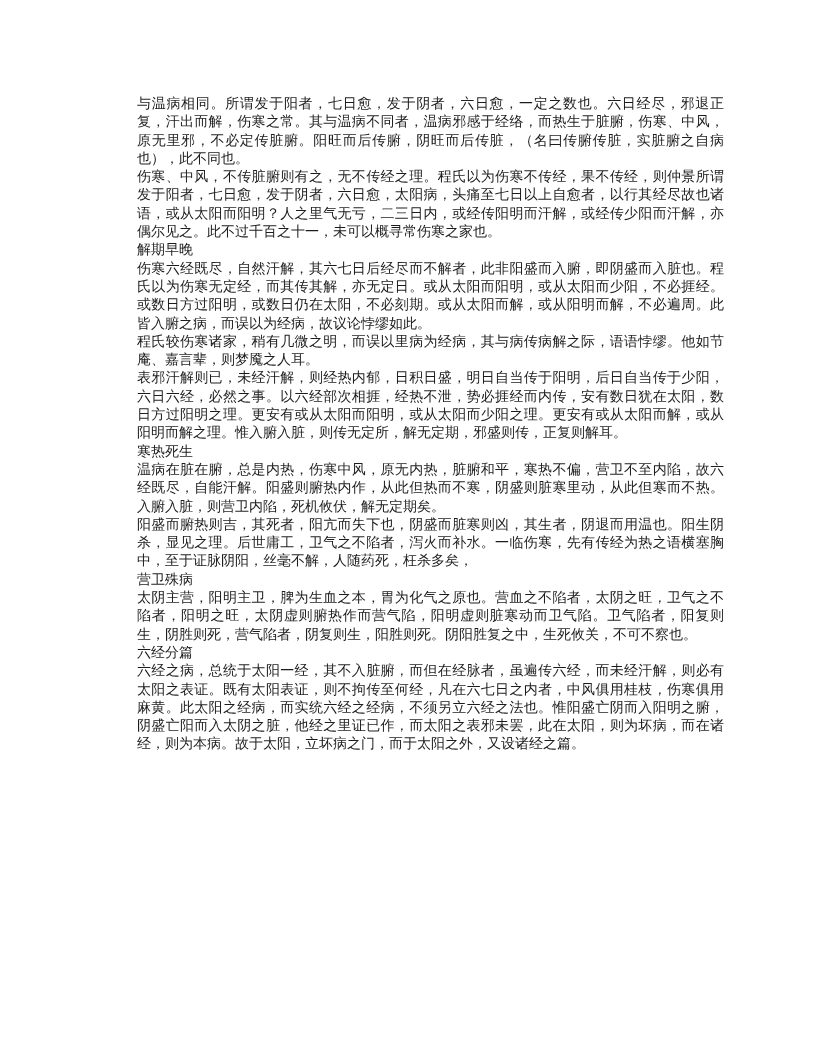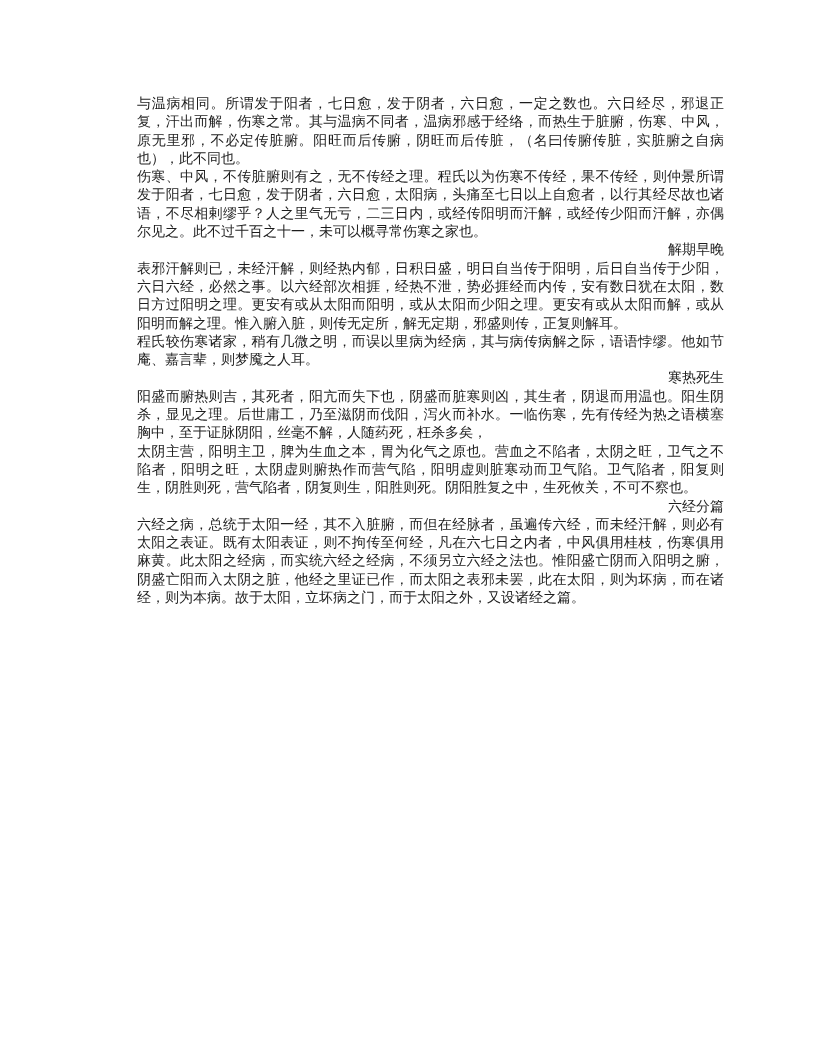--- a/index.html
+++ b/index.html
@@ -33,32 +33,35 @@
     line-height: 18.3px;
   }
   .doc-body p {
     margin: 0;
     padding: 0;
     text-align: justify;
     text-justify: inter-ideograph;
     word-break: break-all;
   }
   .doc-body p.heading {
-    text-align: right;
+    text-align: left;
   }
 </style>
 </head>
 <body>
 
 <div class="page">
   <div class="doc-body">
       <p class="para">与温病相同。所谓发于阳者，七日愈，发于阴者，六日愈，一定之数也。六日经尽，邪退正复，汗出而解，伤寒之常。其与温病不同者，温病邪感于经络，而热生于脏腑，伤寒、中风，原无里邪，不必定传脏腑。阳旺而后传腑，阴旺而后传脏，（名曰传腑传脏，实脏腑之自病也），此不同也。</p>
-      <p class="para">伤寒、中风，不传脏腑则有之，无不传经之理。程氏以为伤寒不传经，果不传经，则仲景所谓发于阳者，七日愈，发于阴者，六日愈，太阳病，头痛至七日以上自愈者，以行其经尽故也诸语，不尽相剌缪乎？人之里气无亏，二三日内，或经传阳明而汗解，或经传少阳而汗解，亦偶尔见之。此不过千百之十一，未可以概寻常伤寒之家也。</p>
+      <p class="para">伤寒、中风，不传脏腑则有之，无不传经之理。程氏以为伤寒不传经，果不传经，则仲景所谓发于阳者，七日愈，发于阴者，六日愈，太阳病，头痛至七日以上自愈者，以行其经尽故也诸语，或从太阳而阳明？人之里气无亏，二三日内，或经传阳明而汗解，或经传少阳而汗解，亦偶尔见之。此不过千百之十一，未可以概寻常伤寒之家也。</p>
       <p class="heading">解期早晚</p>
+      <p class="para">伤寒六经既尽，自然汗解，其六七日后经尽而不解者，此非阳盛而入腑，即阴盛而入脏也。程氏以为伤寒无定经，而其传其解，亦无定日。或从太阳而阳明，或从太阳而少阳，不必捱经。或数日方过阳明，或数日仍在太阳，不必刻期。或从太阳而解，或从阳明而解，不必遍周。此皆入腑之病，而误以为经病，故议论悖缪如此。</p>
+      <p class="para">程氏较伤寒诸家，稍有几微之明，而误以里病为经病，其与病传病解之际，语语悖缪。他如节庵、嘉言辈，则梦魇之人耳。</p>
       <p class="para">表邪汗解则已，未经汗解，则经热内郁，日积日盛，明日自当传于阳明，后日自当传于少阳，六日六经，必然之事。以六经部次相捱，经热不泄，势必捱经而内传，安有数日犹在太阳，数日方过阳明之理。更安有或从太阳而阳明，或从太阳而少阳之理。更安有或从太阳而解，或从阳明而解之理。惟入腑入脏，则传无定所，解无定期，邪盛则传，正复则解耳。</p>
-      <p class="para">程氏较伤寒诸家，稍有几微之明，而误以里病为经病，其与病传病解之际，语语悖缪。他如节庵、嘉言辈，则梦魇之人耳。</p>
       <p class="heading">寒热死生</p>
-      <p class="para">阳盛而腑热则吉，其死者，阳亢而失下也，阴盛而脏寒则凶，其生者，阴退而用温也。阳生阴杀，显见之理。后世庸工，乃至滋阴而伐阳，泻火而补水。一临伤寒，先有传经为热之语横塞胸中，至于证脉阴阳，丝毫不解，人随药死，枉杀多矣，</p>
+      <p class="para">温病在脏在腑，总是内热，伤寒中风，原无内热，脏腑和平，寒热不偏，营卫不至内陷，故六经既尽，自能汗解。阳盛则腑热内作，从此但热而不寒，阴盛则脏寒里动，从此但寒而不热。入腑入脏，则营卫内陷，死机攸伏，解无定期矣。</p>
+      <p class="para">阳盛而腑热则吉，其死者，阳亢而失下也，阴盛而脏寒则凶，其生者，阴退而用温也。阳生阴杀，显见之理。后世庸工，卫气之不陷者，泻火而补水。一临伤寒，先有传经为热之语横塞胸中，至于证脉阴阳，丝毫不解，人随药死，枉杀多矣，</p>
+      <p class="heading">营卫殊病</p>
       <p class="para">太阴主营，阳明主卫，脾为生血之本，胃为化气之原也。营血之不陷者，太阴之旺，卫气之不陷者，阳明之旺，太阴虚则腑热作而营气陷，阳明虚则脏寒动而卫气陷。卫气陷者，阳复则生，阴胜则死，营气陷者，阴复则生，阳胜则死。阴阳胜复之中，生死攸关，不可不察也。</p>
       <p class="heading">六经分篇</p>
       <p class="para">六经之病，总统于太阳一经，其不入脏腑，而但在经脉者，虽遍传六经，而未经汗解，则必有太阳之表证。既有太阳表证，则不拘传至何经，凡在六七日之内者，中风俱用桂枝，伤寒俱用麻黄。此太阳之经病，而实统六经之经病，不须另立六经之法也。惟阳盛亡阴而入阳明之腑，阴盛亡阳而入太阴之脏，他经之里证已作，而太阳之表邪未罢，此在太阳，则为坏病，而在诸经，则为本病。故于太阳，立坏病之门，而于太阳之外，又设诸经之篇。</p>
     </div>
 </div>
 
 </body></html>

